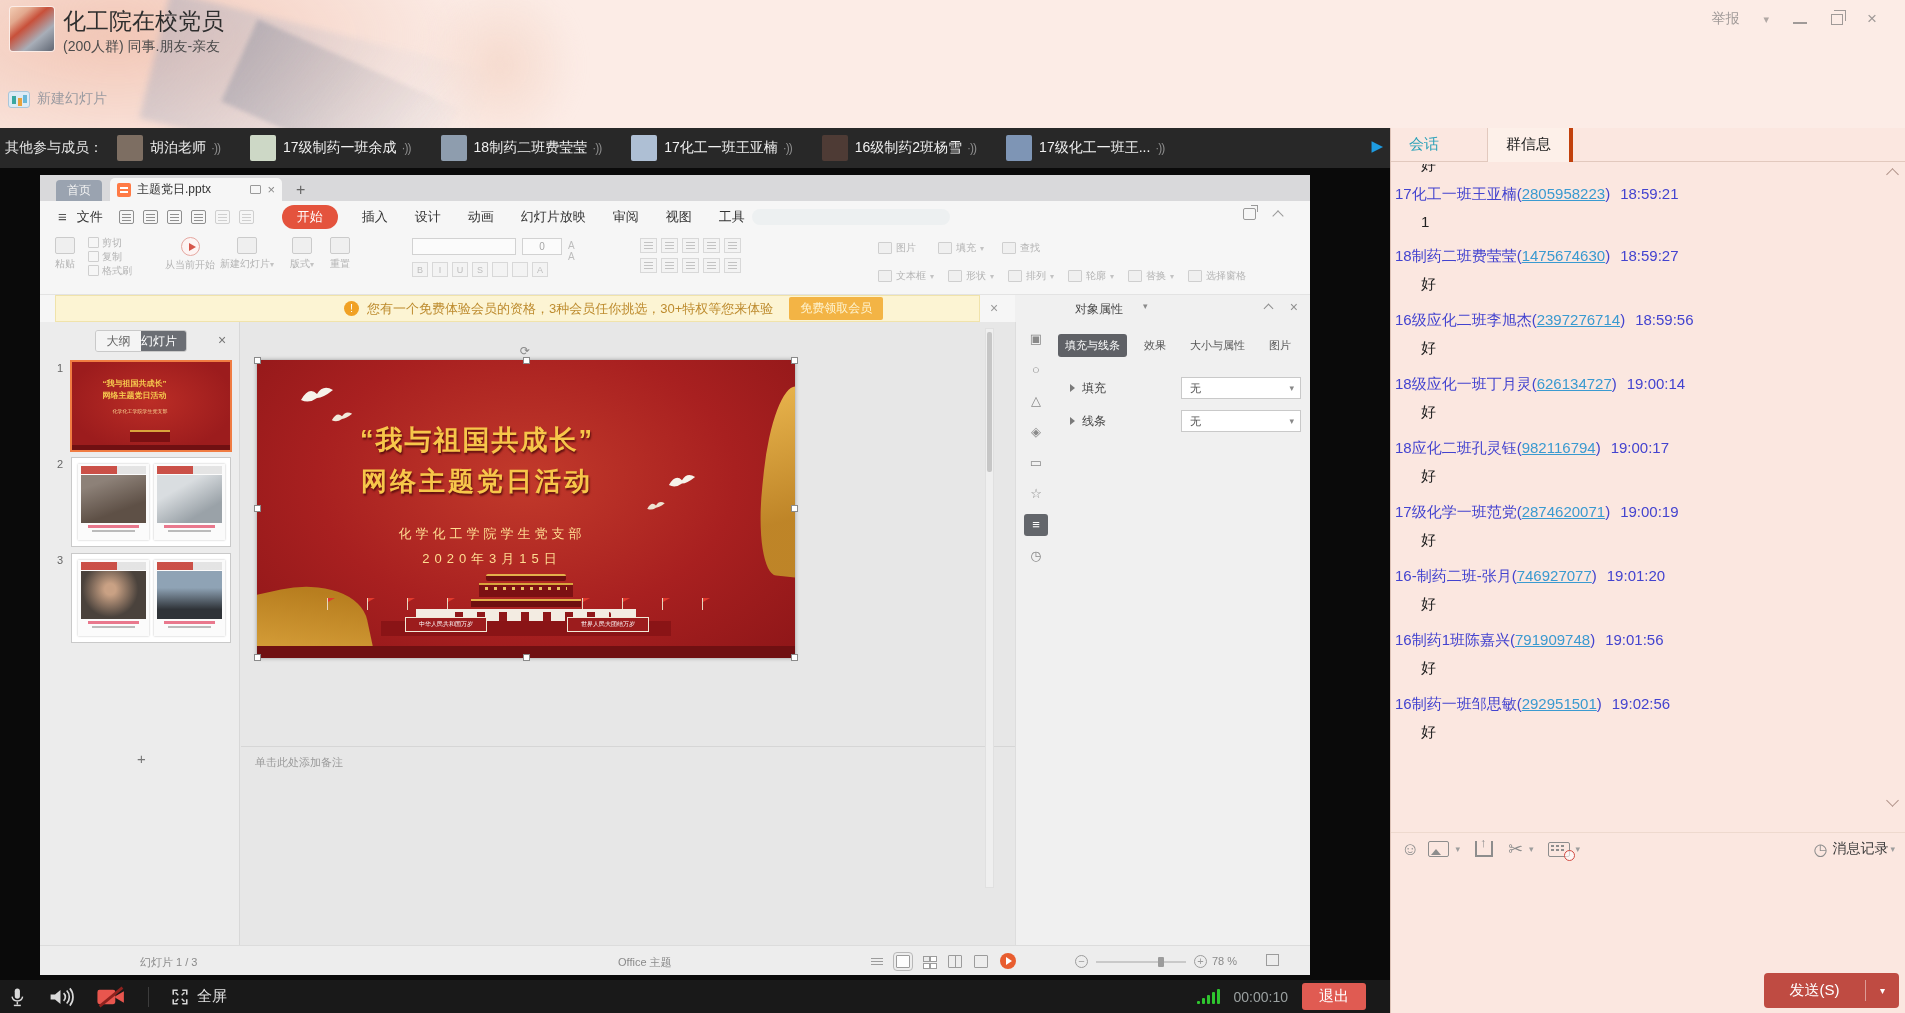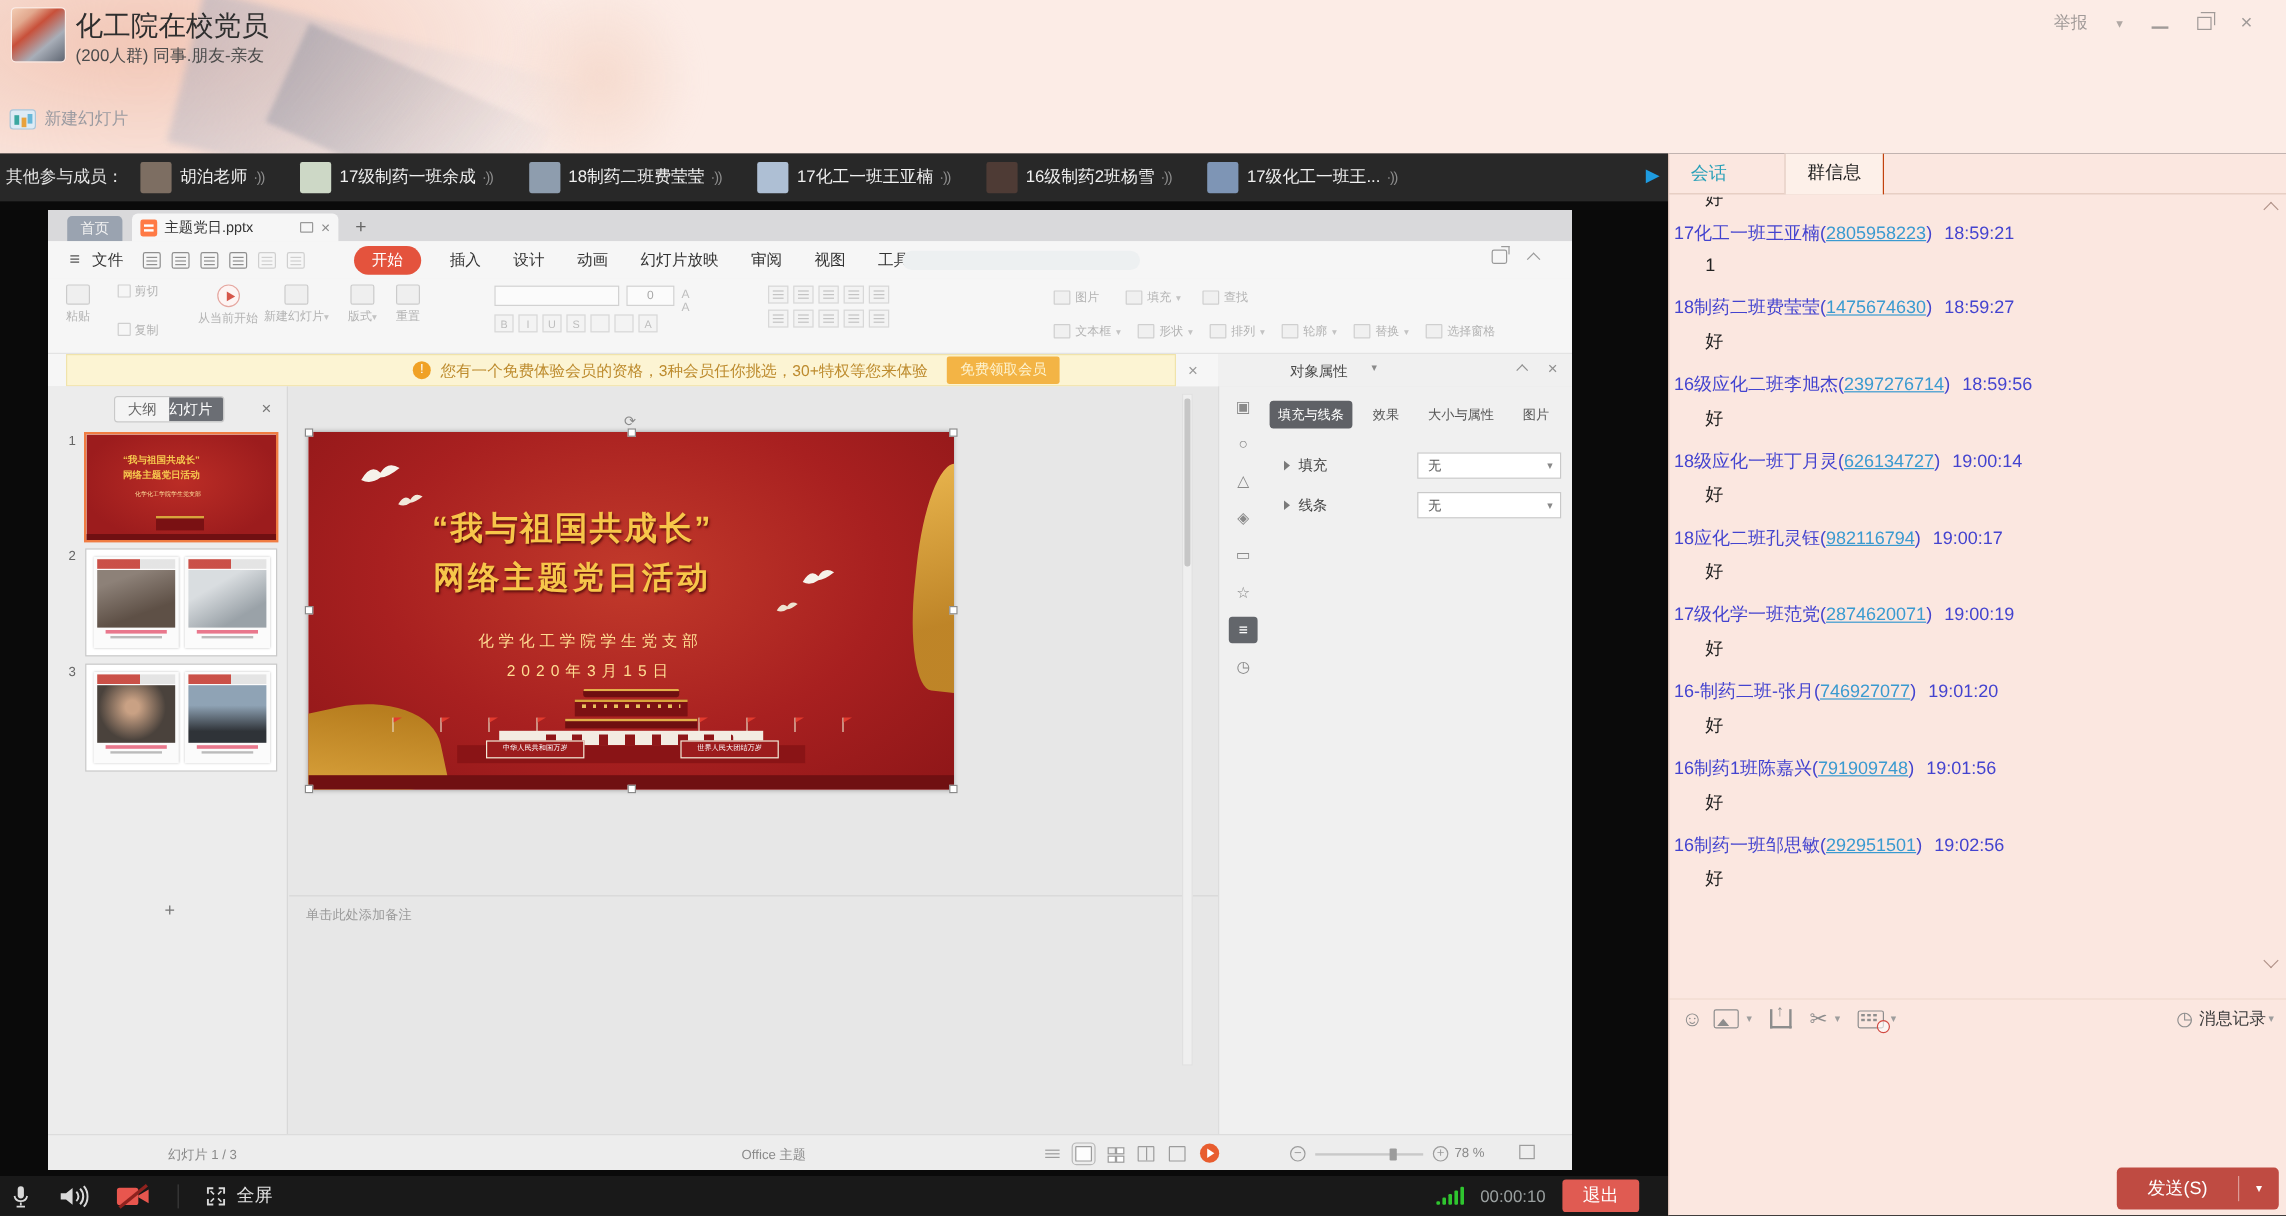--- a/index.html
+++ b/index.html
@@ -59,36 +59,36 @@
   .doc-close { color:#8a8a8a; font-size:13px; line-height:10px; }
   .tab-add { margin-left:14px; color:#666; font-size:16px; line-height:22px; }
 
   .wps-menubar { position:absolute; left:0; top:26px; width:100%; height:31px; background:#f6f6f6; display:flex; align-items:center; }
   .mi-menu { margin-left:18px; font-size:15px; color:#555; }
   .mi-file { margin-left:10px; font-size:13px; color:#333; }
   .qa-icons { display:flex; gap:9px; margin-left:16px; }
   .qa { width:15px; height:14px; border:1px solid #8f8f8f; border-radius:2px; position:relative; }
   .qa::after { content:""; position:absolute; left:2px; top:3px; width:9px; height:1px; background:#8f8f8f; box-shadow:0 3px 0 0 #8f8f8f, 0 6px 0 0 #8f8f8f; }
   .qa.light { border-color:#cfcfcf; } .qa.light::after { background:#cfcfcf; box-shadow:0 3px 0 0 #cfcfcf, 0 6px 0 0 #cfcfcf; }
-  .menu-active { margin-left:41px; background:#e4533d; color:#fff; font-size:13px; padding:3px 15px; border-radius:13px; }
+  .menu-active { margin-left:28px; background:#e4533d; color:#fff; font-size:13px; padding:3px 15px; border-radius:13px; }
   .menu-items { display:flex; gap:27px; margin-left:24px; }
   .menu-item { font-size:13px; color:#333; white-space:nowrap; }
   .menu-search { position:absolute; left:712px; top:8px; width:198px; height:16px; background:#edf0f1; border-radius:8px; }
   .menu-right { position:absolute; right:28px; top:7px; display:flex; gap:18px; align-items:center; }
   .mr-share { width:13px; height:12px; border:1px solid #9a9a9a; border-radius:2px; position:relative; }
   .mr-share::after { content:""; position:absolute; right:-3px; top:-4px; width:6px; height:6px; border-top:1px solid #9a9a9a; border-right:1px solid #9a9a9a; }
   .chev-up { width:8px; height:8px; border-left:1.5px solid #9a9a9a; border-top:1.5px solid #9a9a9a; transform:rotate(45deg); margin-top:4px; }
 
   .wps-ribbon { position:absolute; left:0; top:57px; width:100%; height:63px; background:#f6f6f6; border-bottom:1px solid #e3e3e3; color:#b3b3b3; }
   .rb-col { position:absolute; text-align:center; }
   .rb-ico { width:20px; height:17px; margin:0 auto 3px; border:1px solid #cbcbcb; background:#efefef; border-radius:2px; }
   .rb-lab { font-size:10px; color:#b3b3b3; white-space:nowrap; }
   .rb-caret { font-size:8px; color:#c3c3c3; }
   .rb-paste { left:15px; top:5px; }
-  .rb-smallstack { position:absolute; left:58px; top:4px; display:flex; flex-direction:column; gap:18px; }
+  .rb-smallstack { position:absolute; left:48px; top:4px; display:flex; flex-direction:column; gap:0; }
   .rb-small { font-size:10px; color:#b3b3b3; text-align:left; padding-left:14px; position:relative; }
   .rb-small::before { content:""; position:absolute; left:0; top:1px; width:9px; height:9px; border:1px solid #cfcfcf; border-radius:1px; }
   .rb-play { left:125px; top:5px; }
   .rb-play-ico { width:19px; height:19px; margin:0 auto 2px; border-radius:50%; border:1px solid #e5a7a0; position:relative; background:#fdf4f3; }
   .rb-play-ico::after { content:""; position:absolute; left:7px; top:5px; border-left:7px solid #d6564a; border-top:4px solid transparent; border-bottom:4px solid transparent; }
   .rb-slidegrp { position:absolute; left:180px; top:5px; display:flex; gap:16px; }
   .fontblk { position:absolute; left:372px; top:6px; }
   .fb-name { width:104px; height:17px; border:1px solid #d2d2d2; background:#fbfbfb; }
   .fb-size { position:absolute; left:110px; top:0; width:40px; height:17px; border:1px solid #d2d2d2; background:#fbfbfb; font-size:10px; color:#a7a7a7; text-align:center; line-height:16px; }
   .fb-aa { position:absolute; left:156px; top:2px; font-size:10px; color:#bdbdbd; letter-spacing:3px; }
@@ -216,21 +216,21 @@
   .sigbars { display:flex; align-items:flex-end; gap:2px; height:15px; }
   .sigbars span { width:3px; background:#2fc52f; border-radius:1px; }
   .bb-time { color:#9aa0a0; font-size:14px; }
   .bb-exit { background:#e05b52; color:#fff; font-size:15px; padding:4px 17px; border-radius:3px; }
 
   
   .chat { position:absolute; left:1390px; top:128px; width:515px; height:885px; background:#fbe7e0; border-left:1px solid #ddc2b7; }
   .chat-tabs { position:absolute; left:0; top:0; width:100%; height:34px; border-bottom:1px solid #e2c9be; }
   .ct-conv { position:absolute; left:18px; top:7px; font-size:15px; color:#28a0b8; }
   .ct-group { position:absolute; left:96px; top:0px; height:34px; line-height:32px; padding:0 18px; font-size:15px; color:#222;
-    background:#fdf0e9; border-left:1px solid #e2c9be; border-right:1px solid #c2410c; }
+    background:#fdf0e9; border-left:1px solid #e2c9be; border-right:4px solid #c2410c; }
   .chat-chev { position:absolute; width:9px; height:9px; border-left:1.5px solid #b09288; border-top:1.5px solid #b09288; }
   .chev-top { left:497px; top:42px; transform:rotate(45deg); }
   .chev-bot { left:497px; top:668px; transform:rotate(225deg); }
   .chat-msgs { position:absolute; left:0; top:36px; width:494px; height:642px; overflow:hidden; padding-left:4px; }
   .msg-partial { margin:-8px 0 10px 26px; font-size:15px; color:#222; }
   .msg-head { font-size:15px; color:#4343cf; white-space:nowrap; }
   .qq-link { color:#3a9ad0; text-decoration:underline; }
   .msg-time { margin-left:10px; }
   .msg-body { margin:9px 0 17px 26px; font-size:15px; color:#222; }
   .chat-toolbar { position:absolute; left:0; top:704px; width:100%; height:33px; border-top:1px solid #eed9ce; display:flex; align-items:center; padding:0 10px; gap:9px; color:#8d8d8d; }

